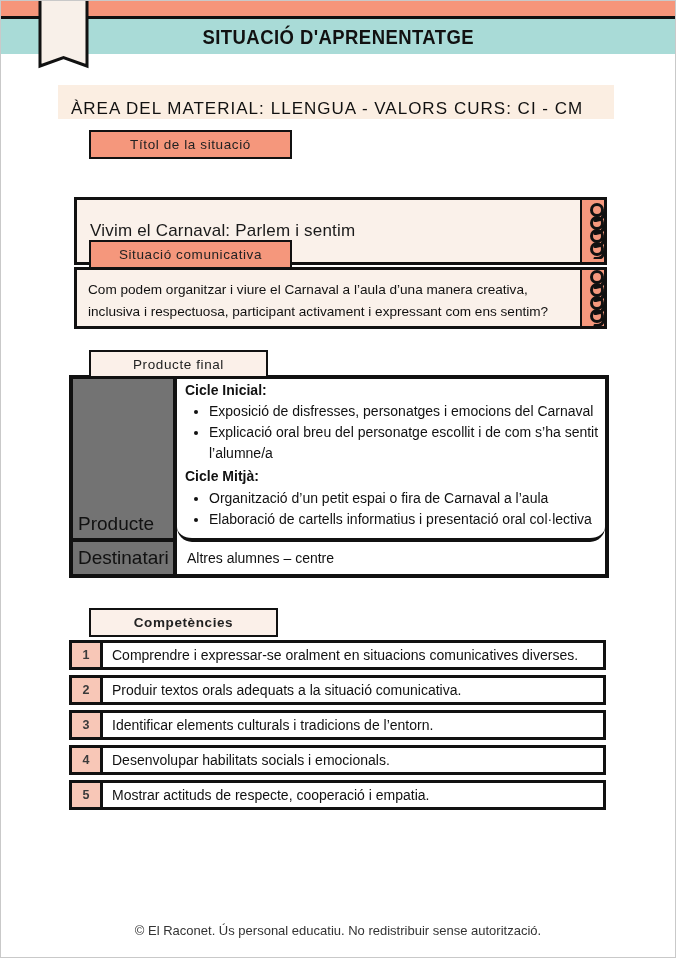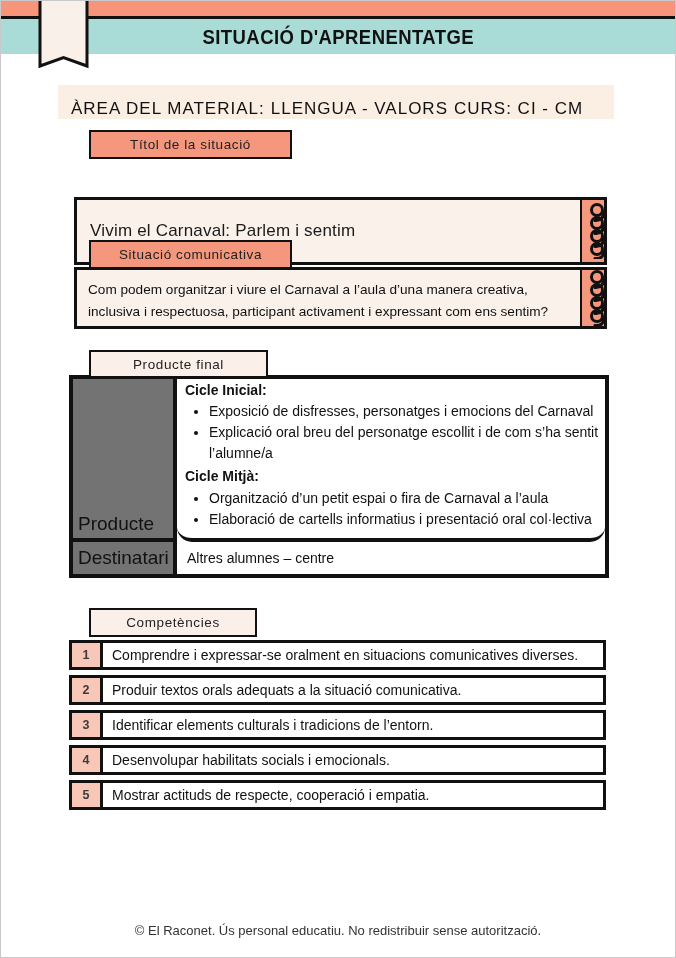--- a/index.html
+++ b/index.html
@@ -173,21 +173,21 @@
       </ul>
     </div>
     <div class="pf-label-cell v-center">
       <span>Destinatari</span>
     </div>
     <div class="pf-dest">
       <span>Altres alumnes – centre</span>
     </div>
   </div>
 
-  <div class="tab cream" style="left:88px; top:607px; width:168px;">
+  <div class="tab cream" style="left:88px; top:607px; width:189px;font-weight:bold;">
     <span>Competències</span>
   </div>
 
   <div class="comp-row" style="top:639px;">
     <div class="comp-num">1</div>
     <div class="comp-text">Comprendre i expressar-se oralment en situacions comunicatives diverses.</div>
   </div>
   <div class="comp-row" style="top:674px;">
     <div class="comp-num">2</div>
     <div class="comp-text">Produir textos orals adequats a la situació comunicativa.</div>

